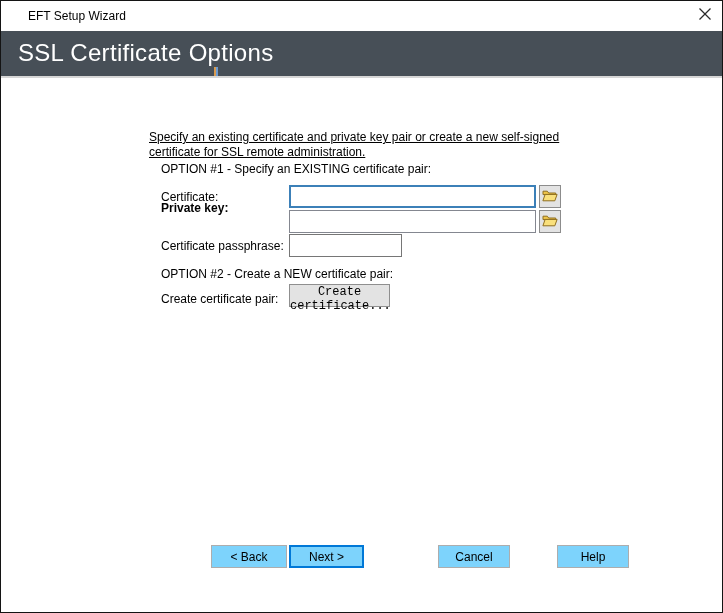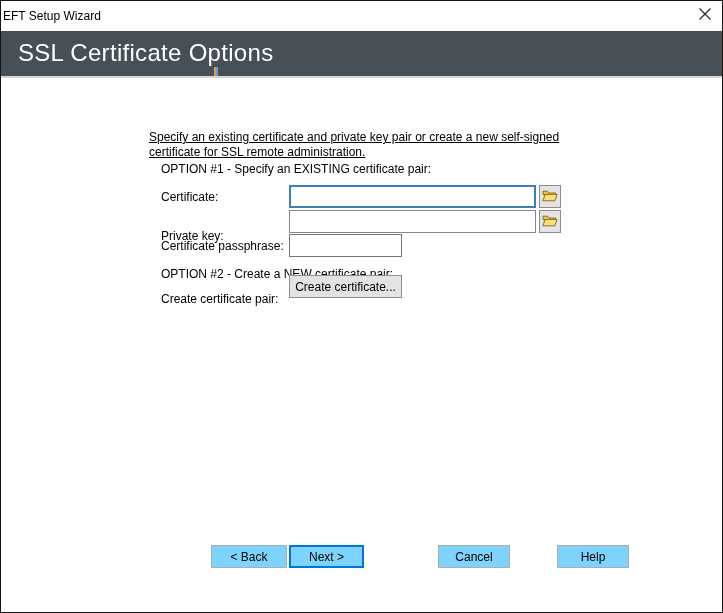--- a/index.html
+++ b/index.html
@@ -20,21 +20,21 @@
   
   .titlebar {
     position: absolute;
     left: 0; top: 0; right: 0;
     height: 30px;
     background: #ffffff;
     display: flex;
     align-items: center;
   }
   .titlebar-text {
-    padding-left: 2px;
+    padding-left: 27px;
     font-size: 12px;
     color: #000000;
   }
   .close-btn {
     position: absolute;
     right: 0; top: 0;
     width: 34px; height: 29px;
     display: flex;
     align-items: center;
     justify-content: center;
@@ -79,21 +79,21 @@
     position: absolute;
     left: 160px;
   }
   .opt1-heading { top: 161px; }
   .opt2-heading { top: 266px; }
   .field-label {
     position: absolute;
     left: 160px;
   }
   .lbl-cert { top: 189px; }
-  .lbl-key  { top: 228px; }
+  .lbl-key  { top: 200px; font-weight: bold; }
   .lbl-pass { top: 238px; }
   .lbl-create { top: 291px; }
   .text-input {
     position: absolute;
     height: 23px;
     border: 1px solid #848790;
     background: #ffffff;
     font-family: "Liberation Sans", "DejaVu Sans", sans-serif;
     font-size: 12px;
     padding: 0 3px;
@@ -120,21 +120,21 @@
   .browse-key  { left: 538px; top: 209px; }
   .push-btn {
     position: absolute;
     background: #e3e3e3;
     border: 1px solid #8f8f8f;
     font-family: "Liberation Sans", "DejaVu Sans", sans-serif;
     font-size: 12px;
     color: #000000;
     cursor: default;
   }
-  .create-btn { left: 288px; top: 274px; width: 113px; height: 23px; }
+  .create-btn { left: 288px; top: 283px; width: 101px; height: 23px; font-family: Liberation Mono, monospace; }
   
   .nav-btn {
     position: absolute;
     top: 544px;
     height: 23px;
     background: #7dd3fc;
     border: 1px solid #adadad;
     font-family: "Liberation Sans", "DejaVu Sans", sans-serif;
     font-size: 12px;
     color: #000000;

